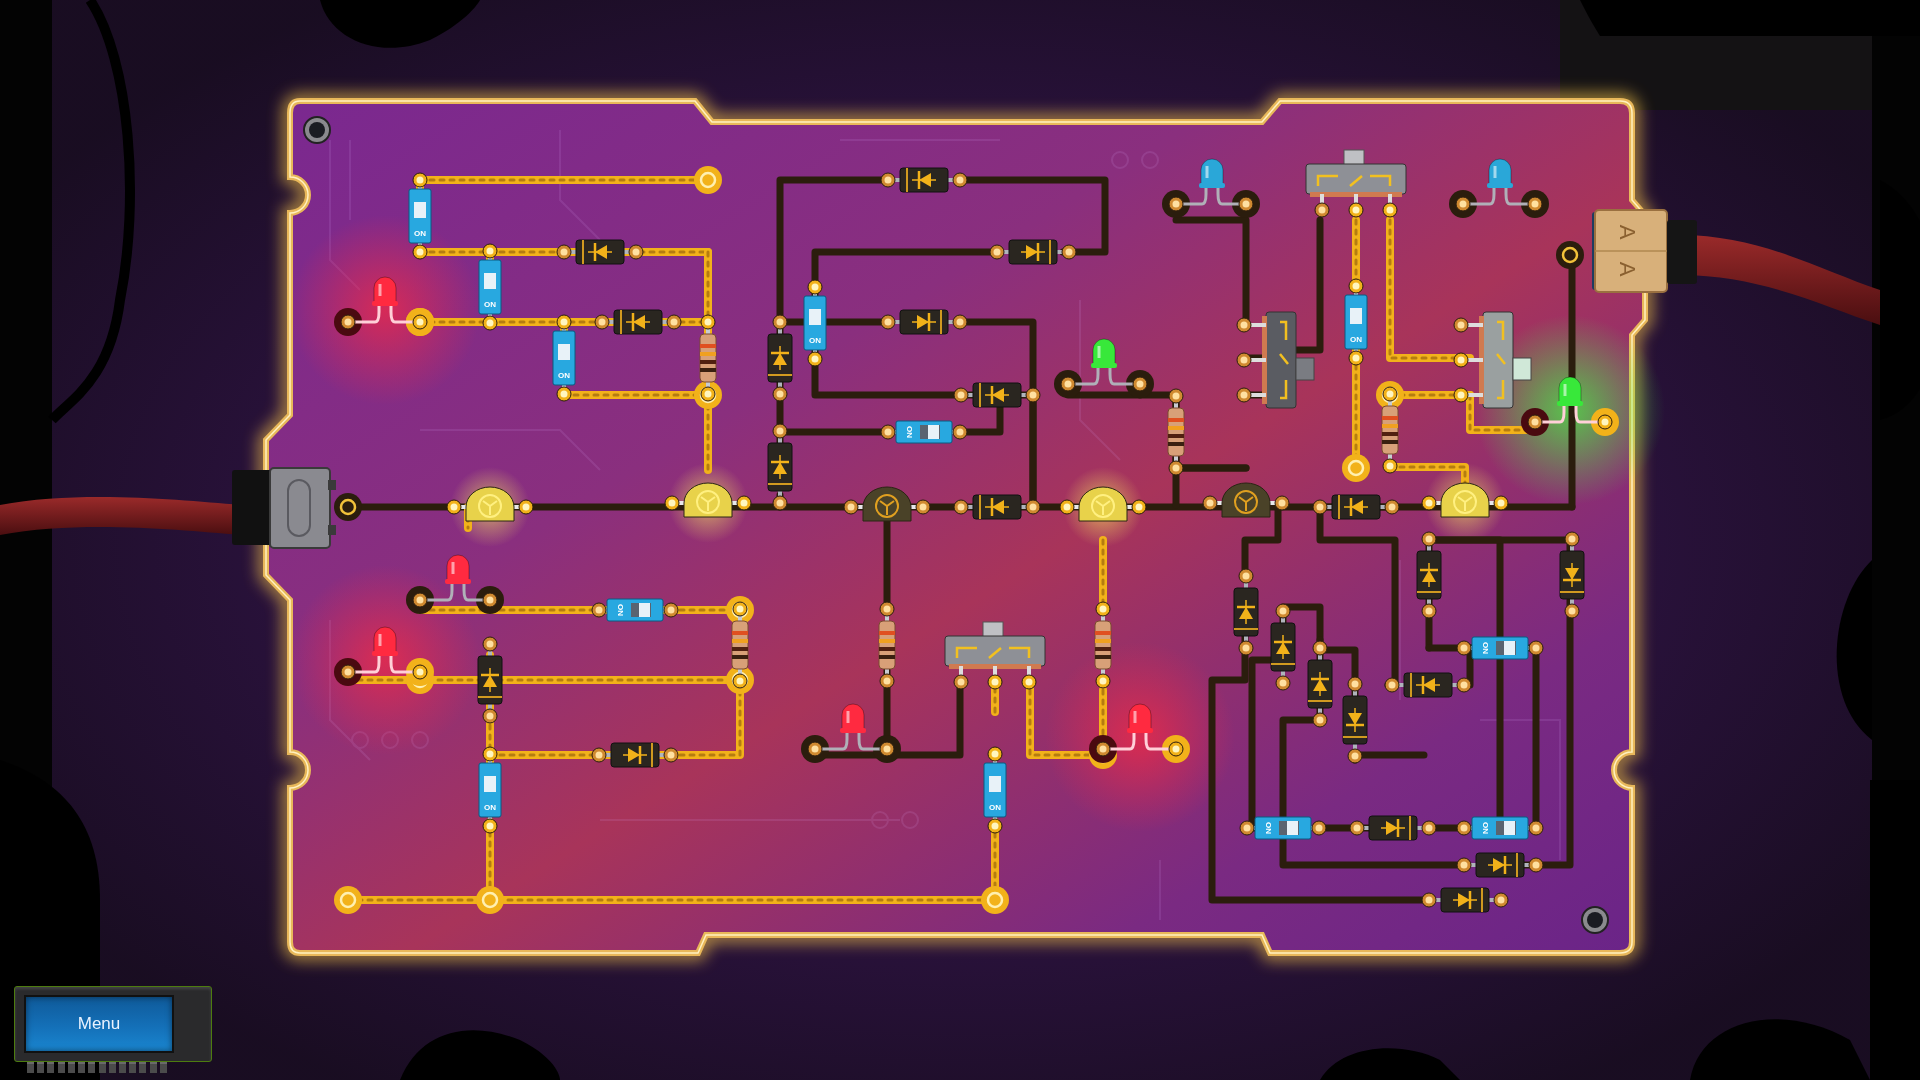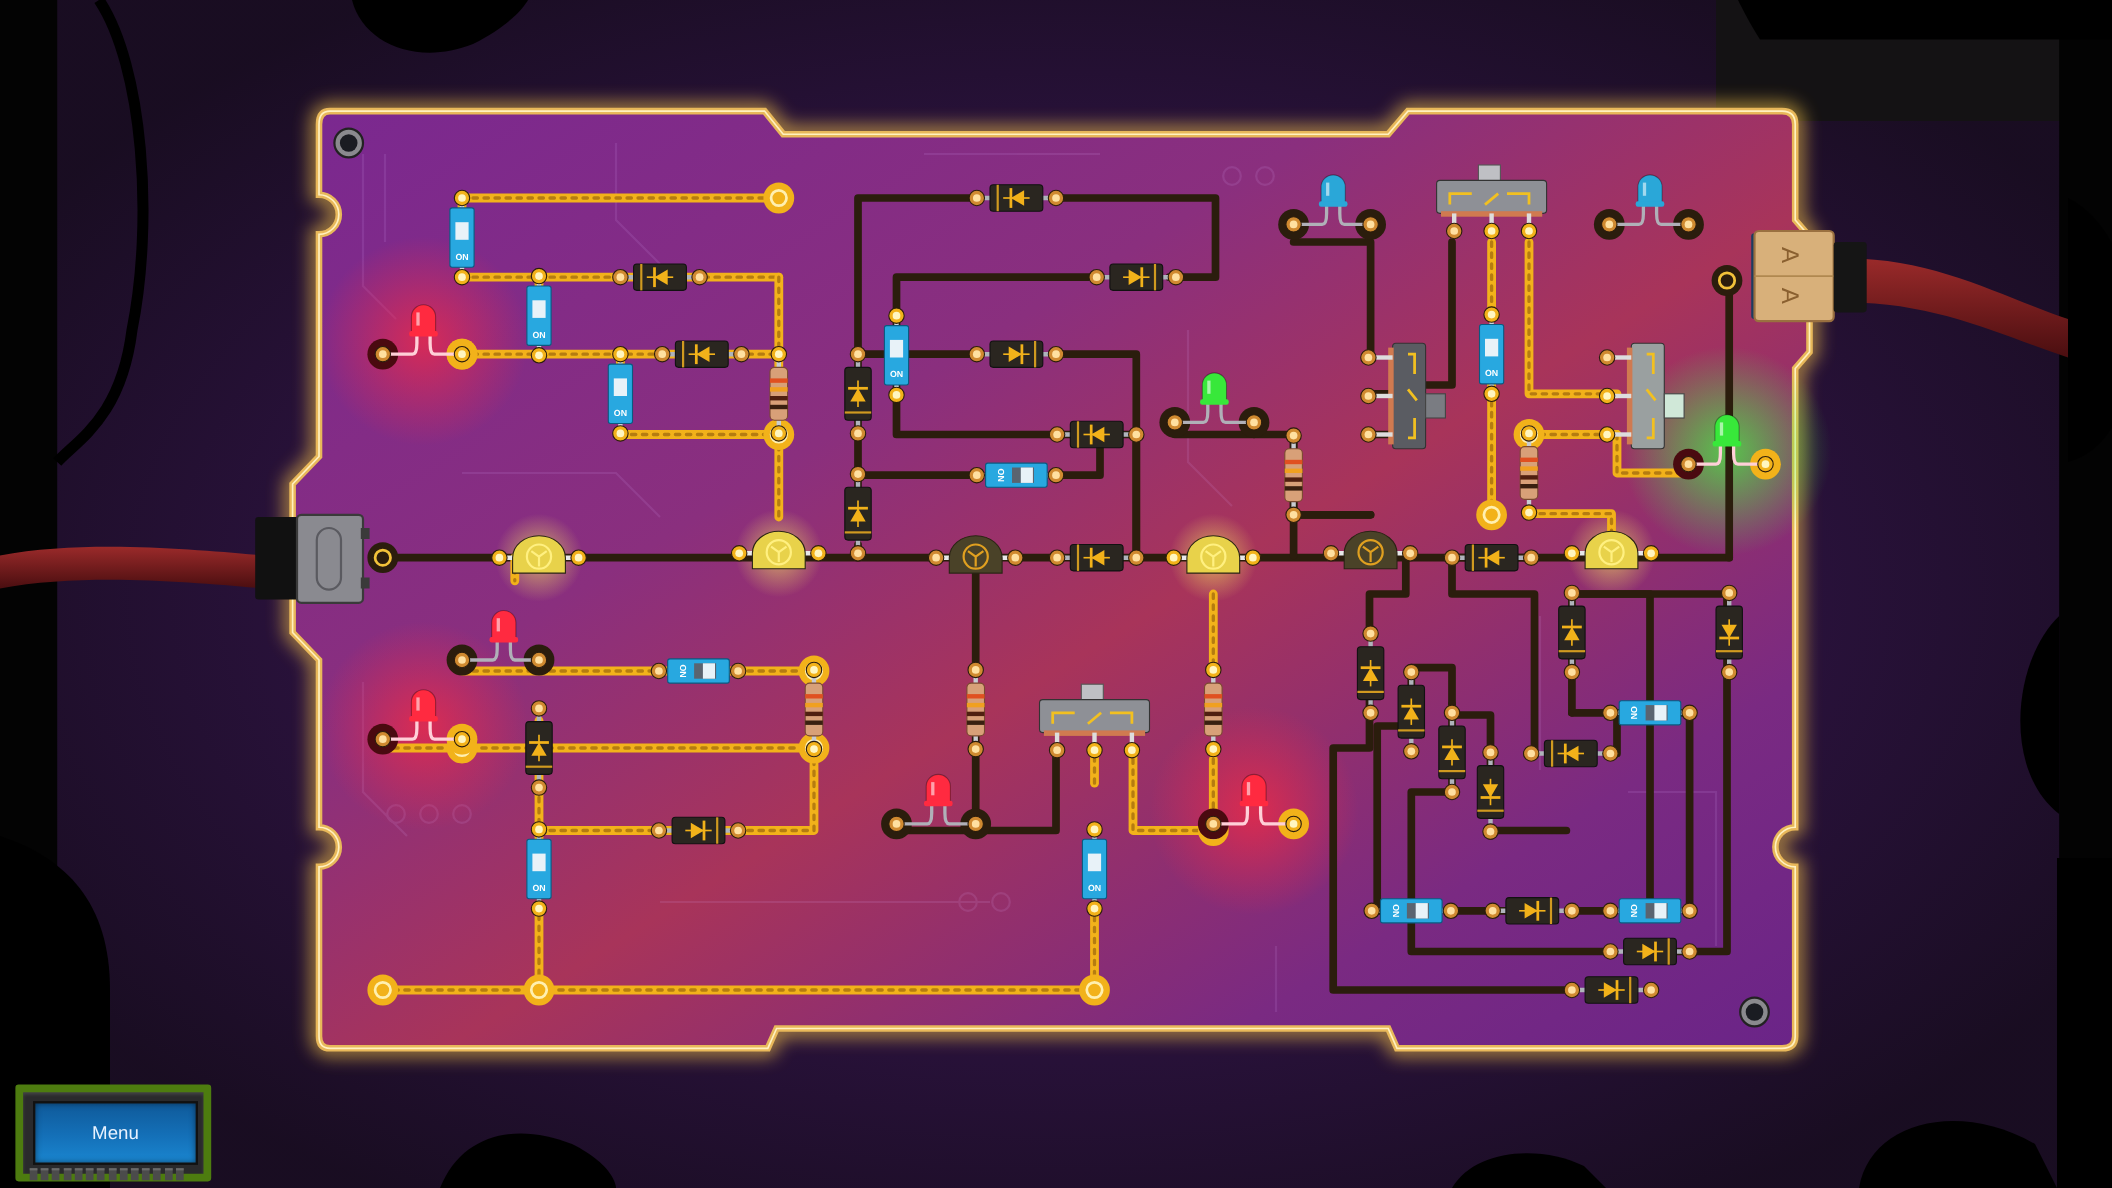--- a/index.html
+++ b/index.html
@@ -2,21 +2,21 @@
 <html><head>
 <meta charset="utf-8">
 <style>
   html,body{margin:0;padding:0;}
   body{width:1920px;height:1080px;overflow:hidden;position:relative;
     background:#0d0b0d;font-family:"Liberation Sans",sans-serif;}
   #bg{position:absolute;left:0;top:0;width:1920px;height:1080px;}
   #board{position:absolute;left:0;top:0;width:1920px;height:1080px;}
   .menu-wrap{position:absolute;left:14px;top:986px;width:164px;height:86px;}
   .menu-frame{position:absolute;left:0;top:0;width:164px;height:74px;background:#2a2a2c;
-    border:7px solid #4d7c0f;border-radius:3px;box-shadow:inset 0 2px 3px rgba(255,255,255,.12);}
+    border:1px solid #4d7c0f;border-radius:3px;box-shadow:inset 0 2px 3px rgba(255,255,255,.12);padding-left:32px;}
   .menu-btn{position:absolute;left:9px;top:8px;width:146px;height:54px;border:2px solid #111;
     background:linear-gradient(180deg,#0f5a9a 0%,#1470b8 55%,#1a86d0 100%);
     color:#e8f2ff;font-size:17px;display:flex;align-items:center;justify-content:center;
     cursor:pointer;box-shadow:inset 0 0 6px rgba(0,0,0,.5);}
   .menu-pins{position:absolute;left:13px;top:76px;width:140px;height:10px;display:flex;justify-content:space-between;}
   .menu-pins span{display:block;width:7px;height:9px;background:#4b4b4b;border-top:2px solid #6a6a6a;}
 </style>
 </head>
 <body>
 

